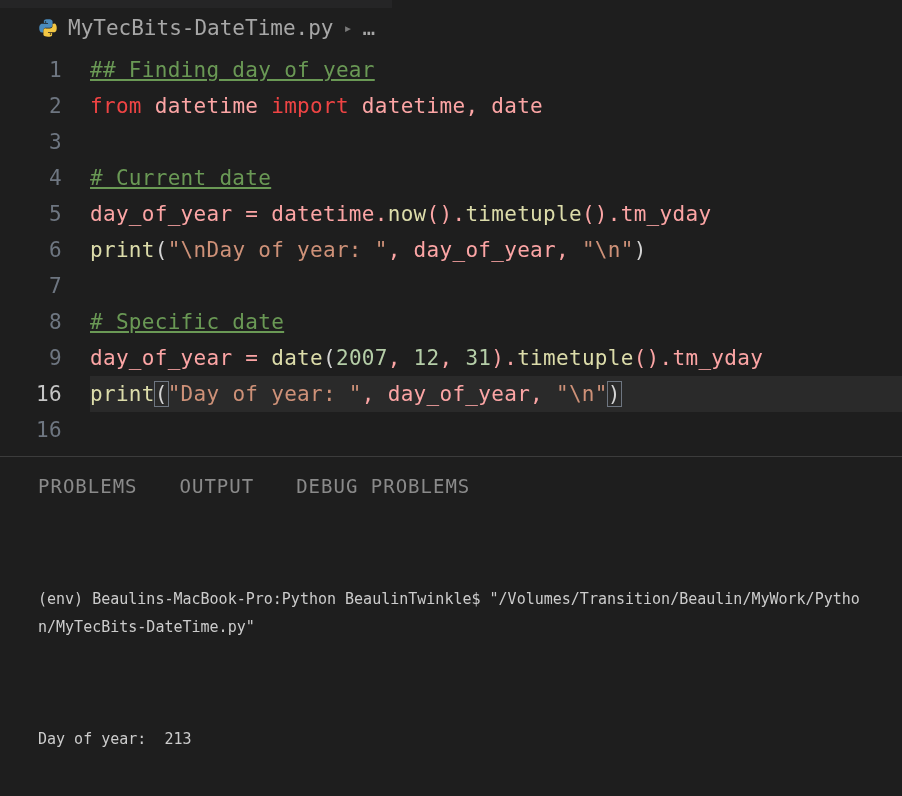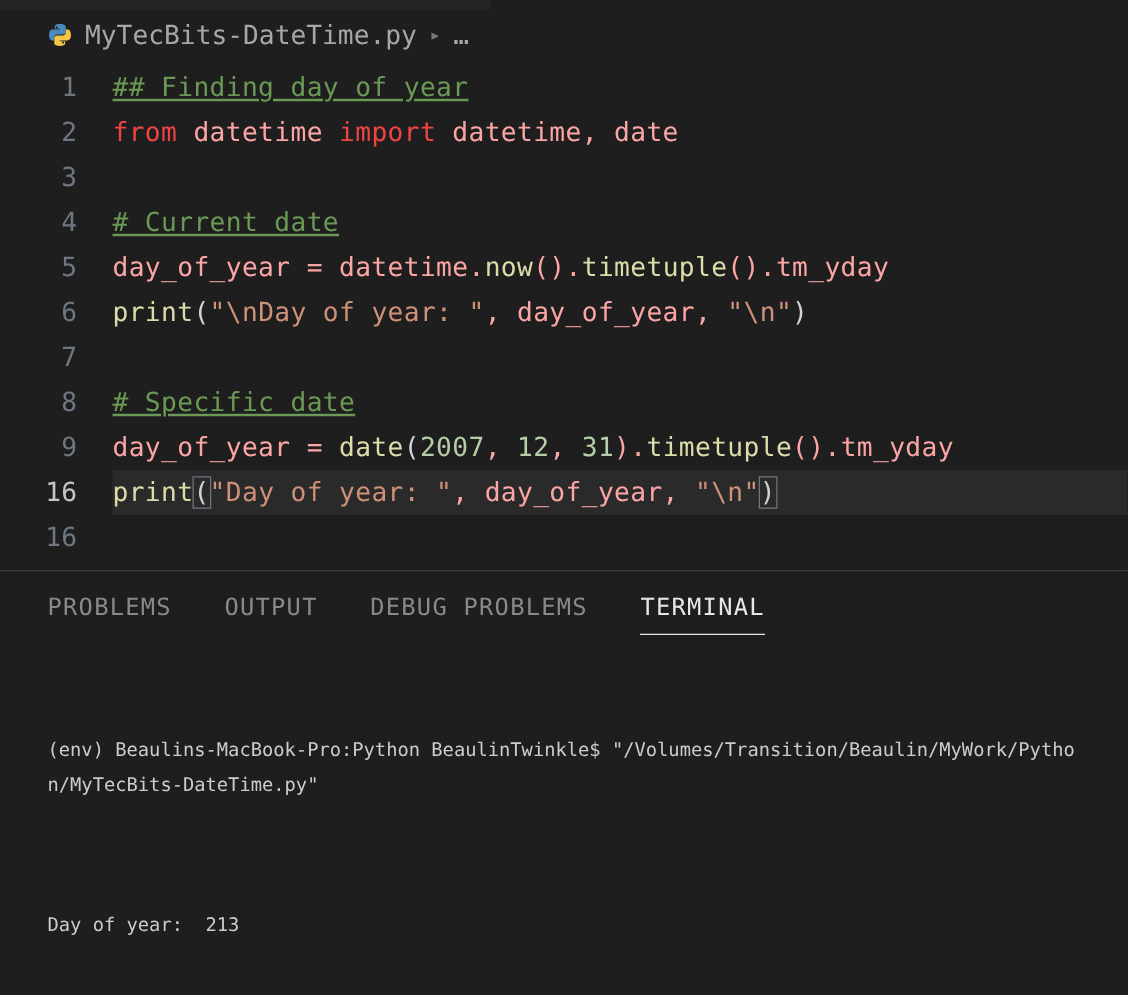--- a/index.html
+++ b/index.html
@@ -196,21 +196,20 @@
     <div class="line-content"></div>
   </div>
 
 </div>
 
 <div class="panel">
   <div class="panel-tabs">
     <div class="panel-tab">PROBLEMS</div>
     <div class="panel-tab">OUTPUT</div>
     <div class="panel-tab">DEBUG PROBLEMS</div>
-    <div class="panel-tab active">TERMINAL</div>
   </div>
   <div class="terminal">
     <div class="term-line wrap">(env) Beaulins-MacBook-Pro:Python BeaulinTwinkle$ "/Volumes/Transition/Beaulin/MyWork/Python/MyTecBits-DateTime.py"</div>
     <div class="term-line">Day of year:  213</div>
     
     
   </div>
 </div>
 
 </body></html>

